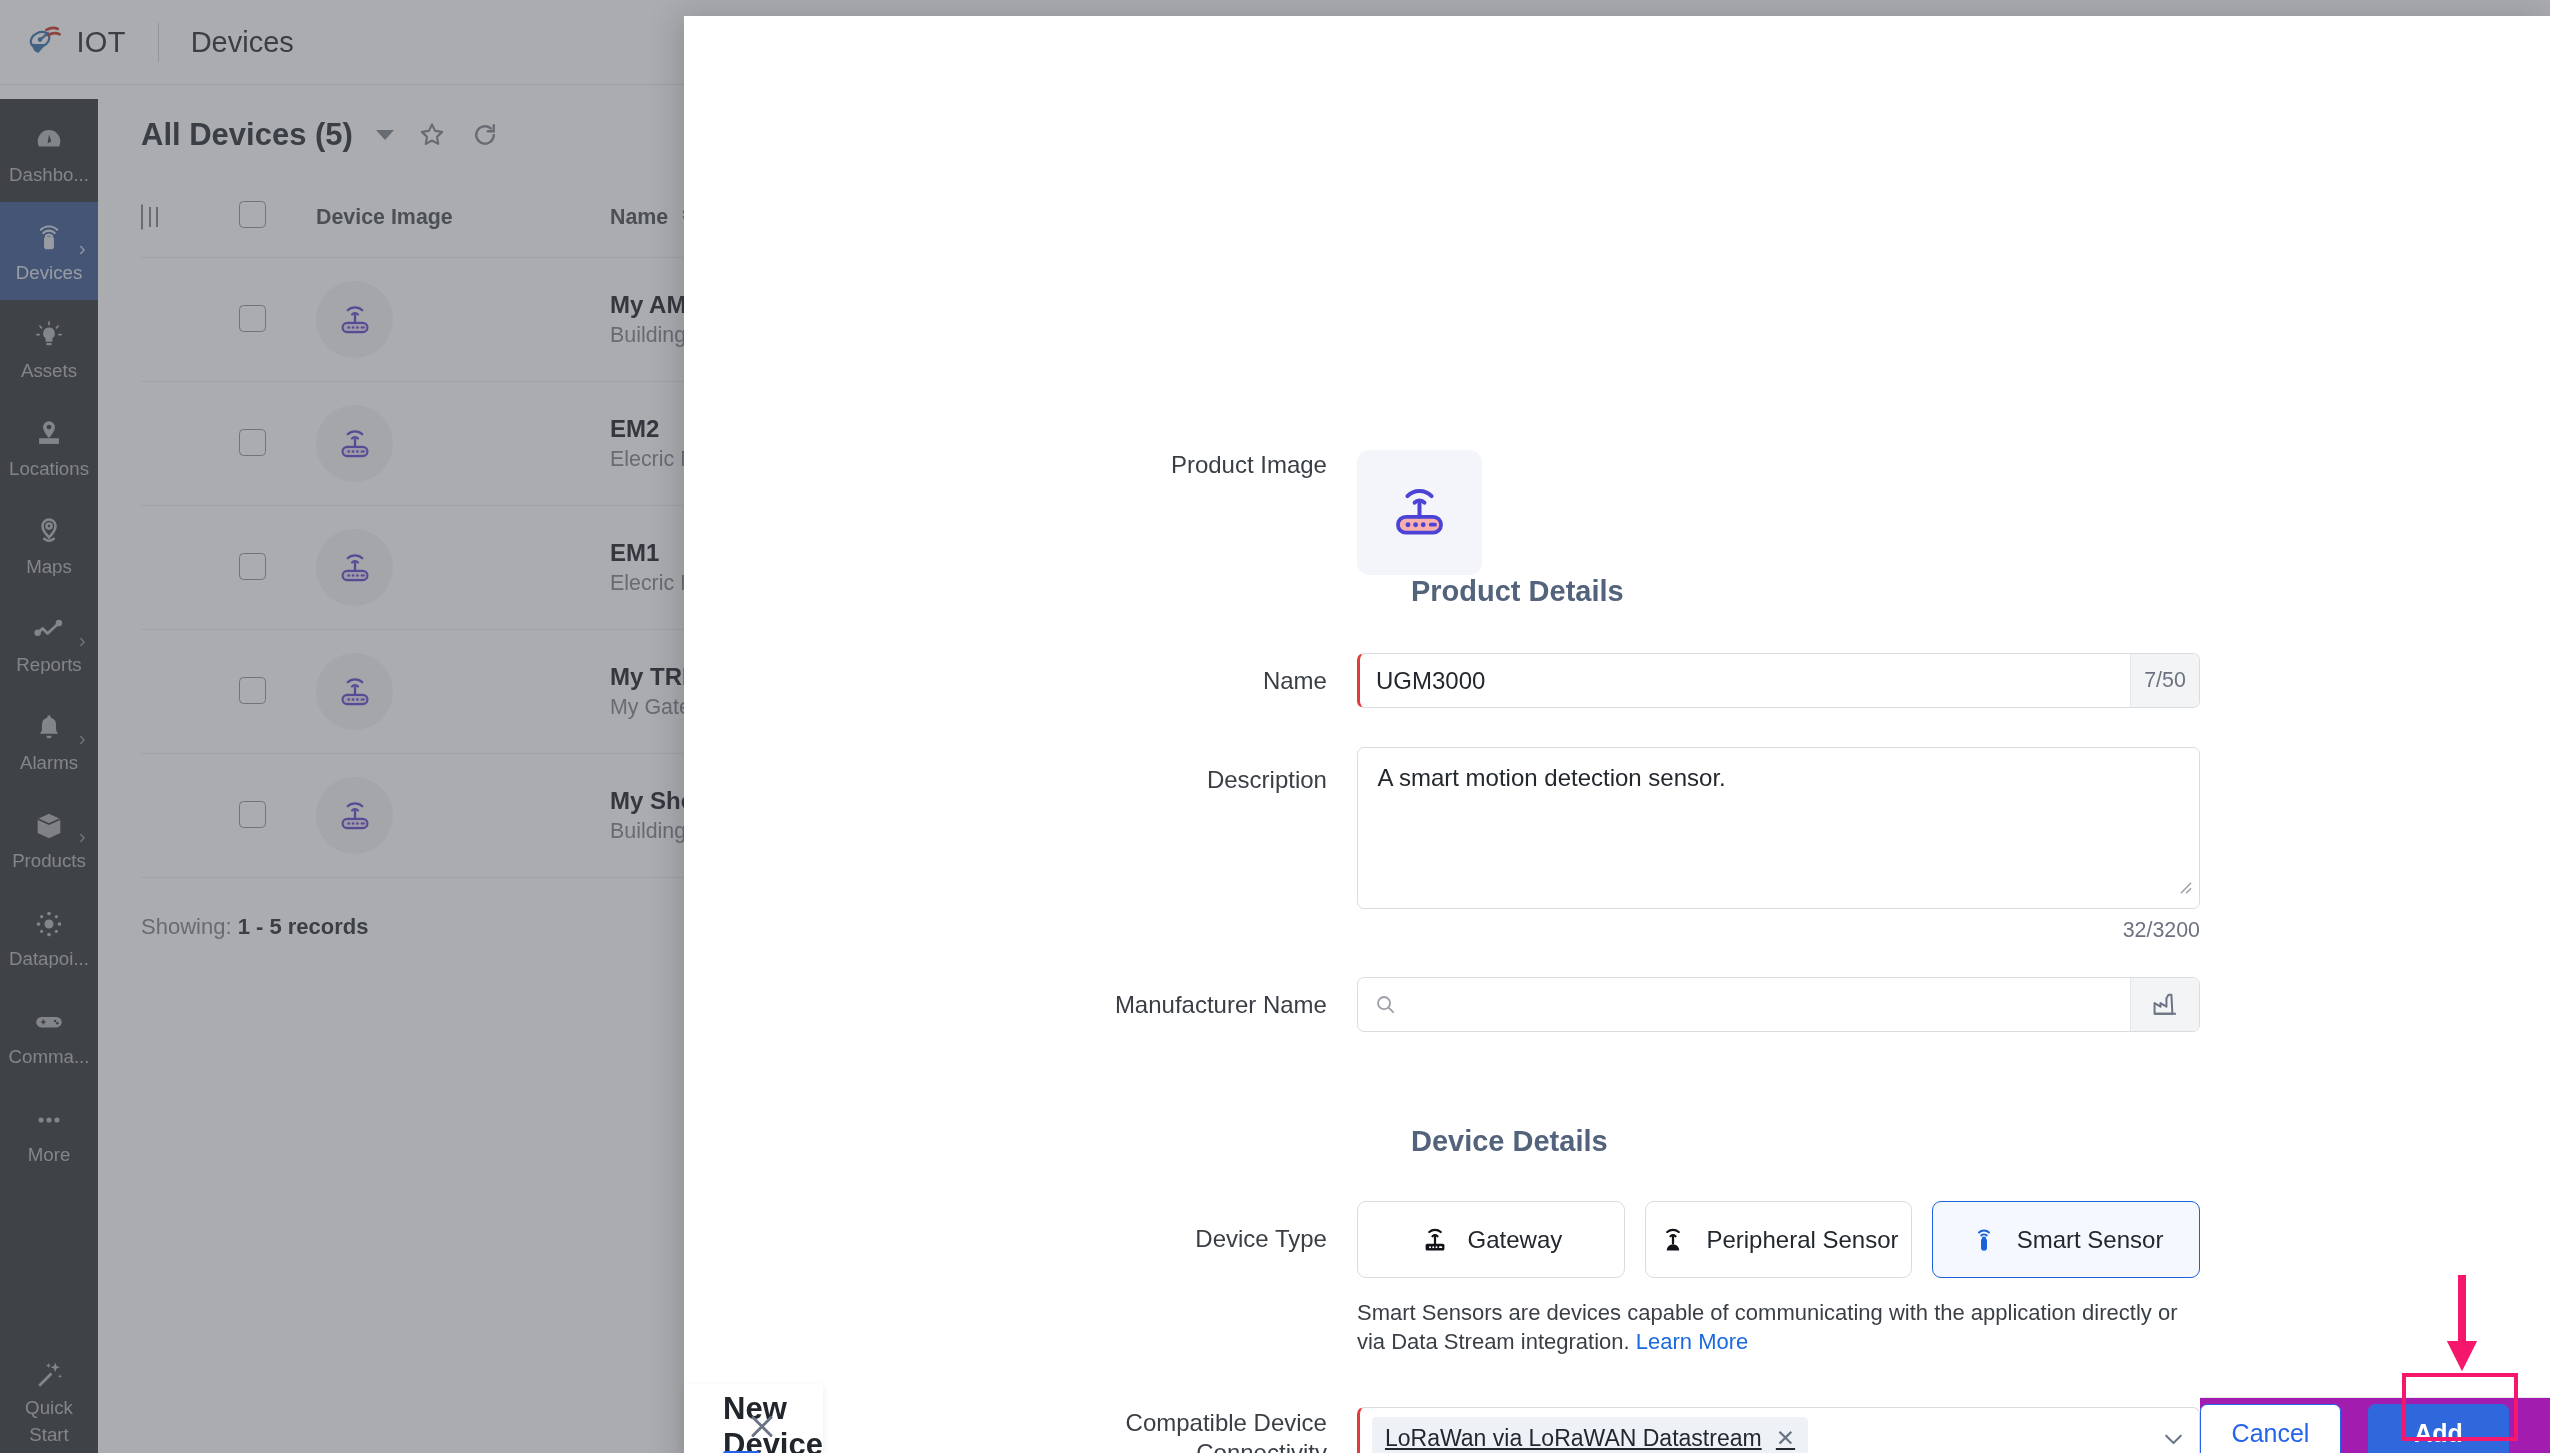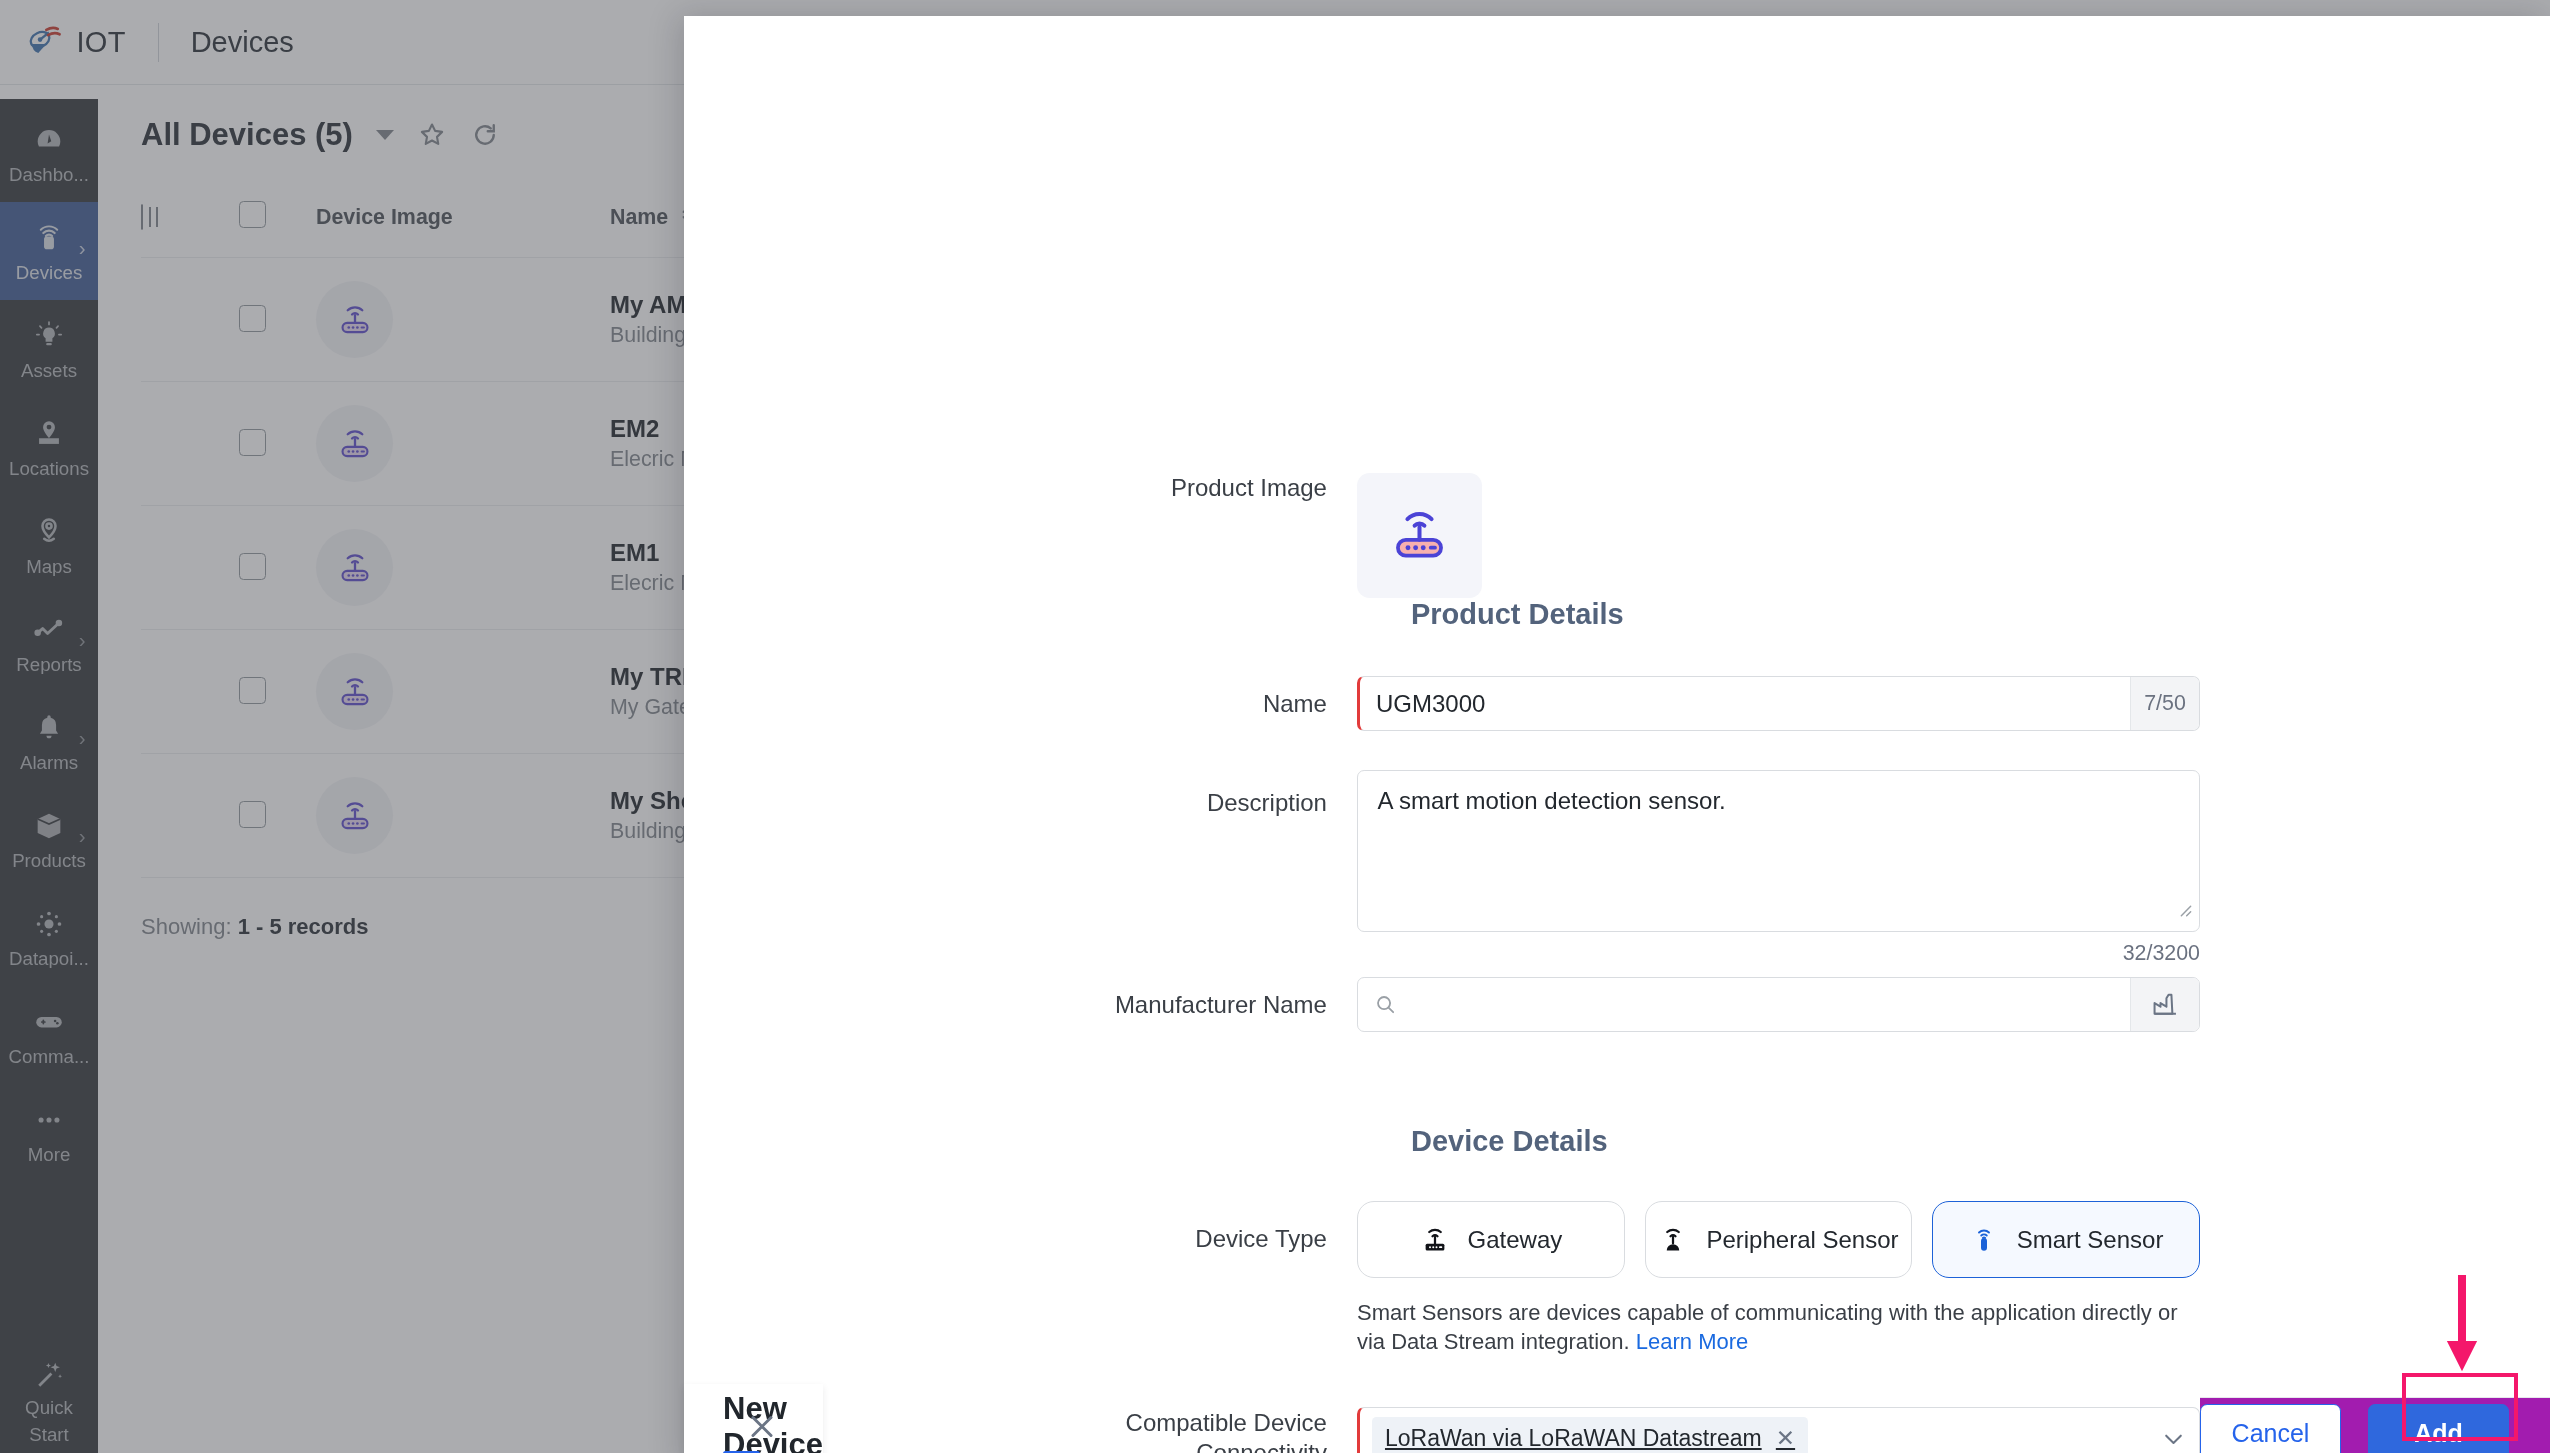--- a/index.html
+++ b/index.html
@@ -152,21 +152,21 @@
     border: 0.9px solid #d9dce0; border-radius: 7.1px; height: 162px; background: #fff;
     position: relative; padding: 16px 19.6px; font-size: 24px; color: #23282e;
   }
   .resize-grip {
     position: absolute; right: 7.1px; bottom: 19.6px; width: 16px; height: 16px; color: #9aa0a6;
   }
   .counter-below { text-align: right; font-size: 21.4px; color: #6b7280; margin-top: 9px; }
 
   .type-group { display: flex; gap: 19.6px; }
   .type-btn {
-    flex: 1 1 0; height: 77px; border: 0.9px solid #d9dce0; border-radius: 17px;
+    flex: 1 1 0; height: 77px; border: 0.9px solid #d9dce0; border-radius: 9px;
     display: flex; align-items: center; justify-content: center; gap: 18px;
     font-size: 24px; color: #23282e; background: #fff; cursor: pointer;
   }
   .type-btn.selected { border: 1.8px solid #1d62d8; background: #f5f9ff; }
   .type-ico { display: flex; align-items: center; }
 
   .helper {
     font-size: 22px; color: #3a3f46; margin-top: 19.6px; line-height: 1.35;
   }
   .helper a { color: #1a6ae0; text-decoration: none; }
@@ -590,21 +590,21 @@
             <span class="resize-grip">
               <svg width="16" height="16" viewBox="0 0 12 12" stroke="#9aa0a6" stroke-width="1.1" stroke-linecap="round">
                   <path d="M11 4L4 11M11 8l-3 3"></path>
                 </svg>
             </span>
           </div>
           <div class="counter-below">32/3200</div>
         </div>
       </div>
 
-      <div class="form-row" style="margin-top:11px;align-items:center;border-radius:23px;">
+      <div class="form-row" style="margin-top:34px;align-items:center;border-radius:23px;">
         <div class="form-label">Manufacturer Name</div>
         <div class="field">
           <div class="input-box">
             <span class="txt">
               <span class="search-ico">
                 <svg width="23" height="23" viewBox="0 0 24 24" fill="none" stroke="#9aa0a6" stroke-width="1.9" stroke-linecap="round">
                     <circle cx="10.5" cy="10.5" r="6.3"></circle>
                     <path d="M15.2 15.2L20 20"></path>
                   </svg>
               </span>

